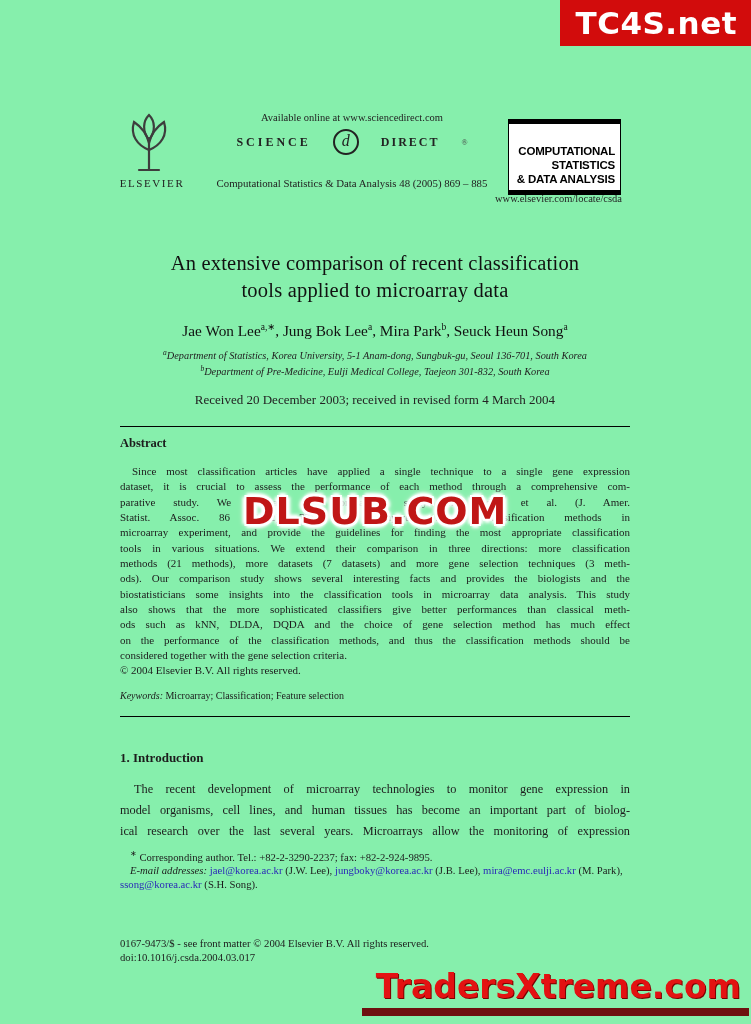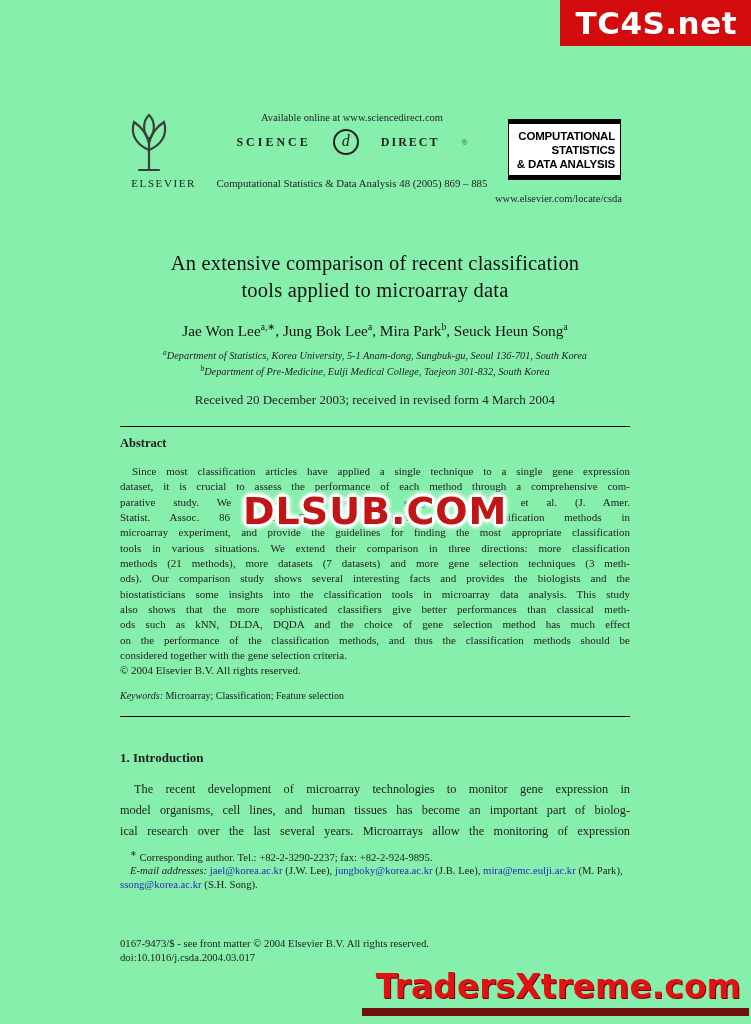--- a/index.html
+++ b/index.html
@@ -28,21 +28,21 @@
   .wm-bottom {
     position:absolute; bottom:8px; right:2px;
     font-family:"DejaVu Sans", sans-serif; font-weight:800; font-size:33px;
     color:#e31212; text-shadow:1px 1px 0 #7a0000;
     padding:0 8px 2px 14px; border-bottom:8px solid #6e1010;margin-top:8px;
   }
 
   
   .tree-logo { position:absolute; left:118px; top:110px; }
   .elsevier-word {
-    position:absolute; left:108px; top:177px; width:88px; text-align:right;
+    position:absolute; left:108px; top:177px; width:88px; text-align:center;
     font-size:11px; letter-spacing:1.6px; color:#222;
   }
   .avail-line {
     position:absolute; left:200px; top:112px; width:304px; text-align:center;
     font-size:10.5px; color:#222;
   }
   .sd-logo {
     position:absolute; left:200px; top:128px; width:304px; height:28px;
     display:flex; align-items:center; justify-content:center; gap:22px;
   }
@@ -54,21 +54,21 @@
   .sd-direct { font-weight:bold; font-size:12px; letter-spacing:2px; color:#222; }
   .sd-reg { font-size:8px; color:#444; vertical-align:super; }
   .journal-line {
     position:absolute; left:196px; top:177px; width:312px; text-align:center;
     font-size:10.8px; color:#222;
   }
   .journal-box {
     position:absolute; left:508px; top:119px; width:113px;
     border-top:5px solid #000; border-bottom:5px solid #000;
     border-left:1px solid #000; border-right:1px solid #000;
-    padding:5px 5px 4px 5px; box-sizing:border-box; background:#fff;
+    padding:20px 5px 4px 5px; box-sizing:border-box; background:#fff;
   }
   .journal-box div {
     font-family:"Liberation Sans", sans-serif; font-weight:bold;
     font-size:11.5px; line-height:14px; letter-spacing:-0.2px;
     text-align:right; color:#000;
   }
   .journal-url {
     position:absolute; left:400px; top:193px; width:222px; text-align:right;
     font-size:10.5px; color:#222;
   }

